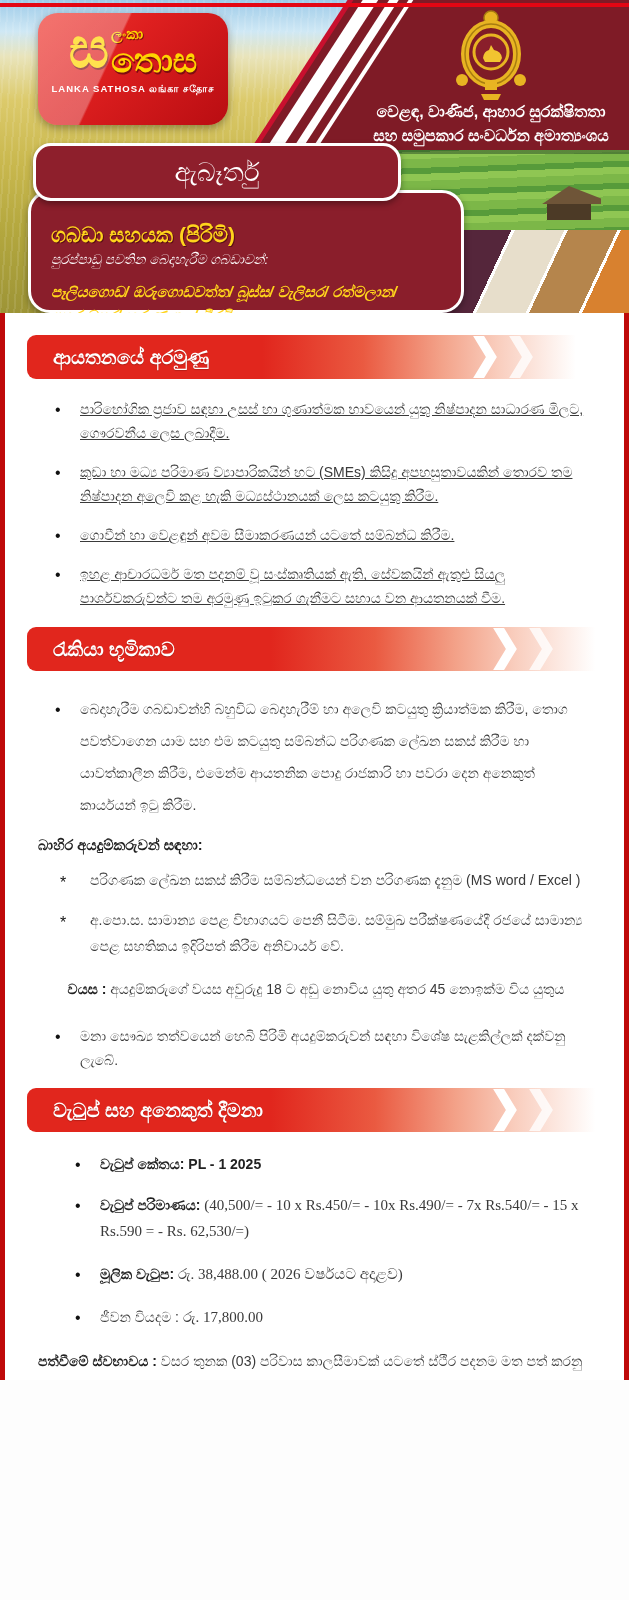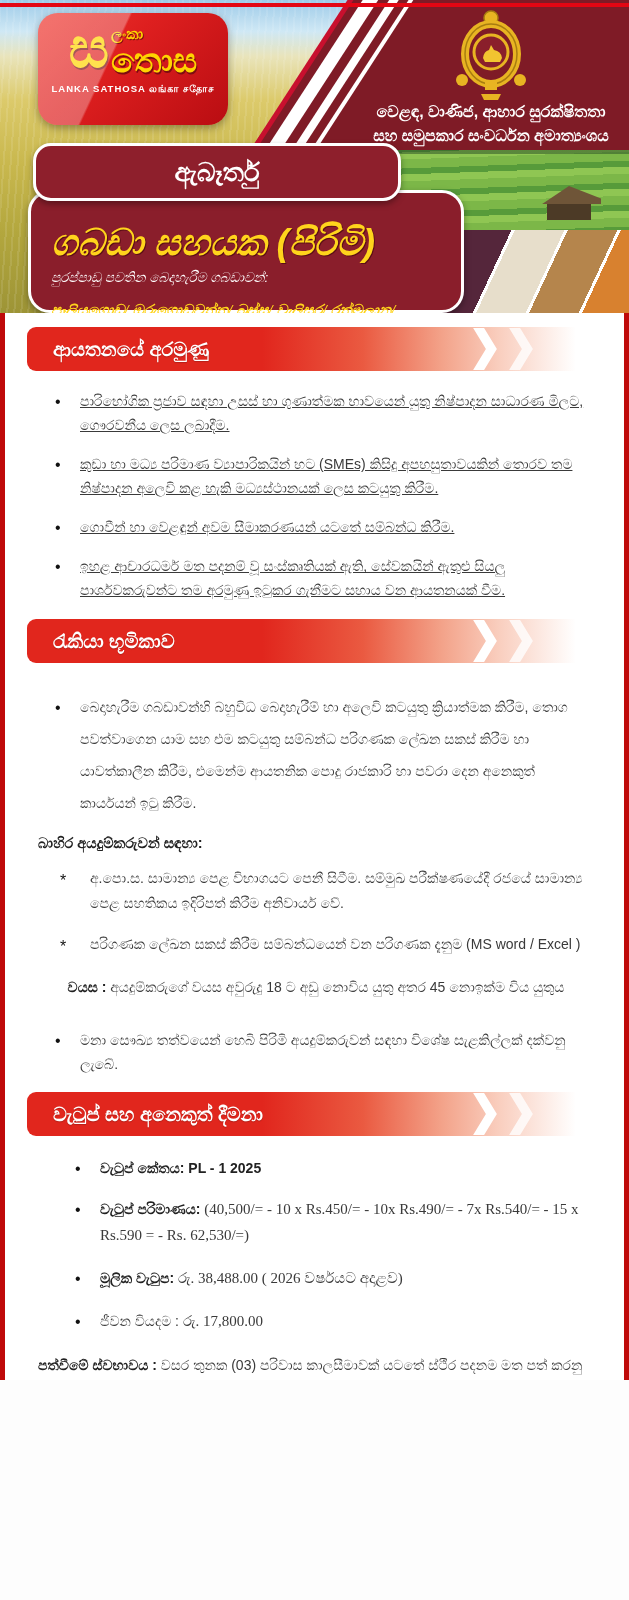--- a/index.html
+++ b/index.html
@@ -46,56 +46,56 @@
   .logo-row{display:flex;justify-content:center;align-items:flex-start;margin-top:8px;}
   .logo-sa{color:#ffd400;font-size:56px;font-weight:bold;line-height:.95;
     text-shadow:1px 2px 0 #7d0d10;}
   .logo-col{display:flex;flex-direction:column;align-items:flex-start;margin-left:2px;}
   .logo-lanka{color:#ffd400;font-size:15px;font-weight:bold;text-shadow:1px 1px 0 #7d0d10;margin-top:4px;}
   .logo-thosa{color:#ffd400;font-size:34px;font-weight:bold;line-height:1;text-shadow:1px 2px 0 #7d0d10;}
   .logo-latin{position:relative;color:#fff;font-size:9.5px;font-weight:bold;letter-spacing:1px;margin-top:6px;}
   .pill{position:absolute;top:143px;left:33px;width:362px;height:52px;z-index:9;background:#8e1f2c;
     border:3px solid #fff;border-radius:18px;box-shadow:0 3px 6px rgba(0,0,0,.35);
     display:flex;align-items:center;justify-content:center;}
-  .pill span{color:#fff;font-weight:bold;font-size:26px;}
+  .pill span{color:#fff;font-weight:normal;font-size:26px;}
   .job-card{position:absolute;top:190px;left:28px;width:436px;height:123px;z-index:8;background:#8a1e2b;
     border:3px solid #fff;border-radius:22px;box-shadow:0 3px 7px rgba(0,0,0,.35);
     padding:30px 20px 0 20px;box-sizing:border-box;}
-  .job-title{color:#ffd41c;font-size:37px;font-weight:bold;line-height:1.1;text-shadow:1px 1px 0 #5a0e16;font-style:italic;}
+  .job-title{color:#ffd41c;font-size:21px;font-weight:bold;line-height:1.1;text-shadow:1px 1px 0 #5a0e16;}
   .job-sub{color:#fff;font-style:italic;font-size:13.5px;margin-top:6px;}
   .job-loc{color:#ffd41c;font-style:italic;font-weight:bold;font-size:15px;line-height:1.6;margin-top:12px;}
-  .job-loc span{display:block;font-family:Liberation Serif, serif;}
+  .job-loc span{display:block;}
 
   
   .content{position:relative;box-sizing:border-box;width:629px;height:1247px;background:#fff;
     border-left:5px solid #bf0a0a;border-right:5px solid #bf0a0a;border-bottom:3px solid #bf0a0a;
     padding-top:10px;overflow:hidden;}
-  .bar{position:relative;height:44px;width:560px;margin:4px 0 0 22px;border-radius:9px;
+  .bar{position:relative;height:44px;width:560px;margin:12px 0 0 22px;border-radius:9px;
     background:linear-gradient(90deg,#e1261d 0%,#e1261d 42%,#ea5a41 60%,#f3a289 74%,#f9cdbd 84%,rgba(252,236,230,0) 98%);}
   .bar .label{position:absolute;left:26px;top:50%;transform:translateY(-50%);
     color:#fff;font-weight:bold;font-size:19.5px;text-shadow:0 1px 1px rgba(0,0,0,.2);white-space:nowrap;}
   .chev{position:absolute;top:1px;height:42px;width:28px;}
   .chev-a{right:88px;}
   .chev-b{right:52px;opacity:.8;}
   ul{list-style:none;margin:0;padding:0;}
   .blist li{position:relative;margin:0 30px 15px 75px;font-size:14px;line-height:1.72;}
   .blist li:before{content:"\2022";position:absolute;left:-25px;top:-1px;color:#111;font-size:16px;}
   .obj{margin-top:18px;text-decoration:underline;}
   .role-list li{line-height:2.3;margin-bottom:6px;}
   .lead{margin:16px 30px 0 33px;font-weight:bold;font-size:14.5px;color:#222;}
   .alist li{position:relative;margin:0 30px 15px 85px;font-size:14px;line-height:1.8;}
   .alist li:before{content:"*";position:absolute;left:-30px;top:1px;color:#111;font-size:16px;}
   .alist{margin-top:14px;}
   .age{margin:18px 30px 0 33px;font-size:14px;line-height:1.8;text-align:center;}
   .b{font-weight:bold;color:#222;}
   .ls{font-family:"Liberation Serif","DejaVu Serif",serif;font-size:15px;}
-  .single{margin-top:28px;}
+  .single{margin-top:22px;}
   .slist{margin-top:20px;padding-left:20px;}
   .slist li{margin-bottom:17px;}
-  .para{margin:12px 30px 0 33px;font-size:14px;line-height:2.0;} .mt16{margin-top:16px;} .mt20{margin-top:20px;} .mt22{margin-top:22px;}
+  .para{margin:12px 30px 0 33px;font-size:14px;line-height:2.0;} .mt16{margin-top:16px;padding-left:20px;} .mt20{margin-top:20px;} .mt22{margin-top:22px;}
 </style>
 </head>
 <body>
 
 <div class="poster">
 
   <div class="hdr">
     <div class="sky"></div>
     <div class="topline"></div>
     <div class="maroon-top"></div>
@@ -182,22 +182,22 @@
       <svg class="chev chev-b" viewBox="0 0 30 46">
           <path d="M2 0 L14 0 L28 23 L14 46 L2 46 L16 23 Z" fill="#fff"></path>
         </svg>
     </div>
     <ul class="blist role-list single">
       <li>බෙදාහැරීම ගබඩාවන්හි බහුවිධ බෙදාහැරීම් හා අලෙවි කටයුතු ක්‍රියාත්මක කිරීම, තොග පවත්වාගෙන යාම සහ එම කටයුතු සම්බන්ධ පරිගණක ලේඛන සකස් කිරීම හා යාවත්කාලීන කිරීම, එමෙන්ම ආයතනික පොදු රාජකාරි හා පවරා දෙන අනෙකුත් කාර්යයන් ඉටු කිරීම.</li>
     </ul>
 
     <div class="lead">බාහිර අයදුම්කරුවන් සඳහා:</div>
     <ul class="alist">
+      <li>පරිගණක ලේඛන සකස් කිරීම සම්බන්ධයෙන් වන පරිගණක දැනුම (MS word / Excel )</li>
       <li>අ.පො.ස. සාමාන්‍ය පෙළ විභාගයට පෙනී සිටීම. සම්මුඛ පරීක්ෂණයේදී රජයේ සාමාන්‍ය පෙළ සහතිකය ඉදිරිපත් කිරීම අනිවාර්ය වේ.</li>
-      <li>පරිගණක ලේඛන සකස් කිරීම සම්බන්ධයෙන් වන පරිගණක දැනුම (MS word / Excel )</li>
     </ul>
 
     <div class="age">
       <span class="b">වයස :</span>
       <span>අයදුම්කරුගේ වයස අවුරුදු 18 ට අඩු නොවිය යුතු අතර 45 නොඉක්ම විය යුතුය</span>
     </div>
     <ul class="blist single">
       <li>මනා සෞඛ්‍ය තත්වයෙන් හෙබි පිරිමි අයදුම්කරුවන් සඳහා විශේෂ සැළකිල්ලක් දක්වනු ලැබේ.</li>
     </ul>
 

